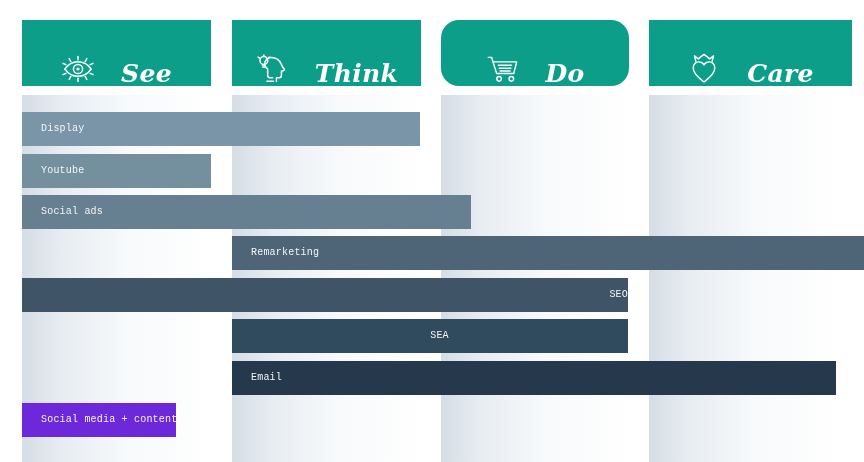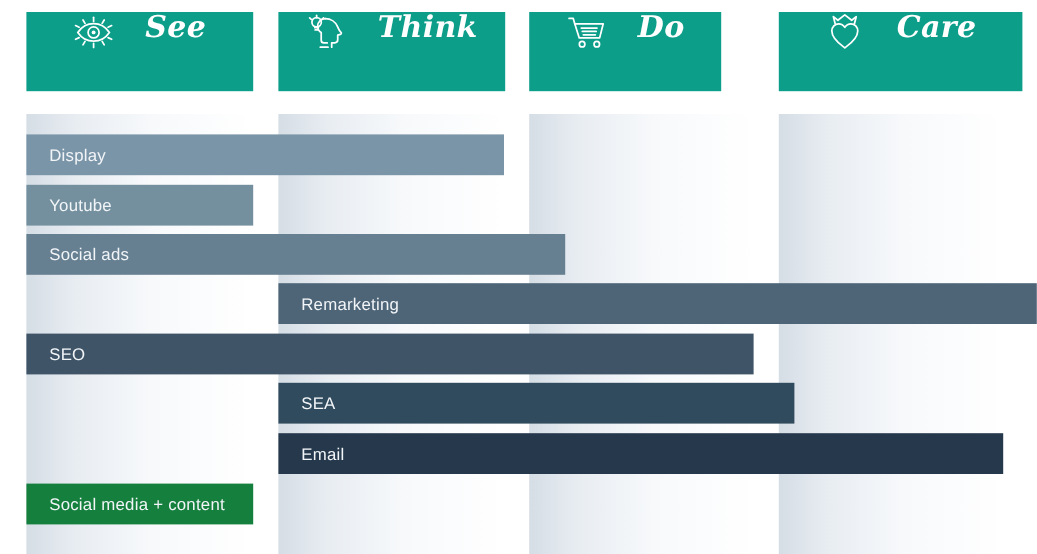--- a/index.html
+++ b/index.html
@@ -29,25 +29,25 @@
   .col-wash i {
     display: block;
     width: 100%;
     height: 100%;
     background: linear-gradient(90deg, #d5dde5 0%, #e8edf2 22%, #f7f9fb 55%, #ffffff 100%);
   }
 
   
   .hdr {
     position: absolute;
-    top: 10px;
+    top: 20px;
     height: 66px;
     background: #0d9e8a;
     display: flex;
-    align-items: flex-start;
+    align-items: flex-end;
     justify-content: center;
     gap: 26px;
     box-sizing: border-box;
   }
   .hdr .ico {
     width: 34px;
     height: 34px;
     flex: 0 0 auto;
     display: block;
   }
@@ -69,26 +69,27 @@
 
   
   .bar {
     position: absolute;
     height: 34px;
     display: flex;
     align-items: center;
     box-sizing: border-box;
   }
   .bar .txt {
-    font-size: 14px;
+    font-size: 10px;
     color: #f2f5f8;
     padding-left: 19px;
     white-space: nowrap;
     letter-spacing: 0.2px;
     line-height: 1;
+    font-family: Liberation Mono, monospace;
   }
 </style>
 </head>
 <body>
 
 <div id="canvas">
 
   <div id="washes">
       <div class="col-wash" style="left: 22px; width: 189px;">
         <i></i>
@@ -134,21 +135,21 @@
       <circle cx="10.4" cy="10" r="4.6"></circle>
       <path d="M8.6 15.4h3.6"></path>
             <path d="M9 17.6h2.8"></path>
       <path d="M10.4 5.4v-2"></path>
             <path d="M5.2 7.2L3.6 5.8"></path>
             <path d="M15.6 7.2l1.6-1.4"></path>
     </svg>
         </span>
         <span class="lbl">Think</span>
       </div>
-      <div class="hdr" style="left: 441px; width: 160px; background: rgb(13, 158, 138);">
+      <div class="hdr" style="left: 441px; width: 188px; background: rgb(13, 158, 138); border-radius: 18px;">
         <span class="ico">
           <svg viewBox="0 0 40 40" fill="none" stroke="#ffffff" stroke-width="1.7" stroke-linecap="round" stroke-linejoin="round">
       <path d="M2.6 6.3h4.1l1.5 5.3"></path>
       <path d="M8.2 11.6h27.9l-3.5 13.8H12.6L8.2 11.6Z"></path>
       <path d="M14.6 15.7h15.4"></path>
             <path d="M15.6 19.1h13.6"></path>
             <path d="M16.6 22.4h11.8"></path>
       <circle cx="15.4" cy="31.6" r="2.7"></circle>
       <circle cx="29.8" cy="31.6" r="2.7"></circle>
     </svg>
@@ -172,27 +173,27 @@
       </div>
       <div class="bar" style="left: 22px; width: 189px; top: 154px; background: rgb(116, 144, 159);">
         <span class="txt">Youtube</span>
       </div>
       <div class="bar" style="left: 22px; width: 449px; top: 195px; background: rgb(102, 127, 145);">
         <span class="txt">Social ads</span>
       </div>
       <div class="bar" style="left: 232px; width: 704px; top: 236px; background: rgb(78, 101, 120);">
         <span class="txt">Remarketing</span>
       </div>
-      <div class="bar" style="left: 22px; width: 606px; top: 278px; background: rgb(63, 84, 103);">
+      <div class="bar" style="left: 22px; width: 606px; top: 278px; background: rgb(63, 84, 103); justify-content: flex-end;">
         <span class="txt">SEO</span>
       </div>
-      <div class="bar" style="left: 232px; width: 430px; top: 319px; background: rgb(49, 75, 94);">
+      <div class="bar" style="left: 232px; width: 396px; top: 319px; background: rgb(49, 75, 94); justify-content: center;">
         <span class="txt">SEA</span>
       </div>
       <div class="bar" style="left: 232px; width: 604px; top: 361px; background: rgb(38, 57, 76); text-align: center;">
         <span class="txt">Email</span>
       </div>
-      <div class="bar" style="left: 22px; width: 189px; top: 403px; background: #15803d;">
+      <div class="bar" style="left: 22px; width: 154px; top: 403px; background: #6d28d9;">
         <span class="txt">Social media + content</span>
       </div>
     </div>
 
 </div>
 
 </body></html>

